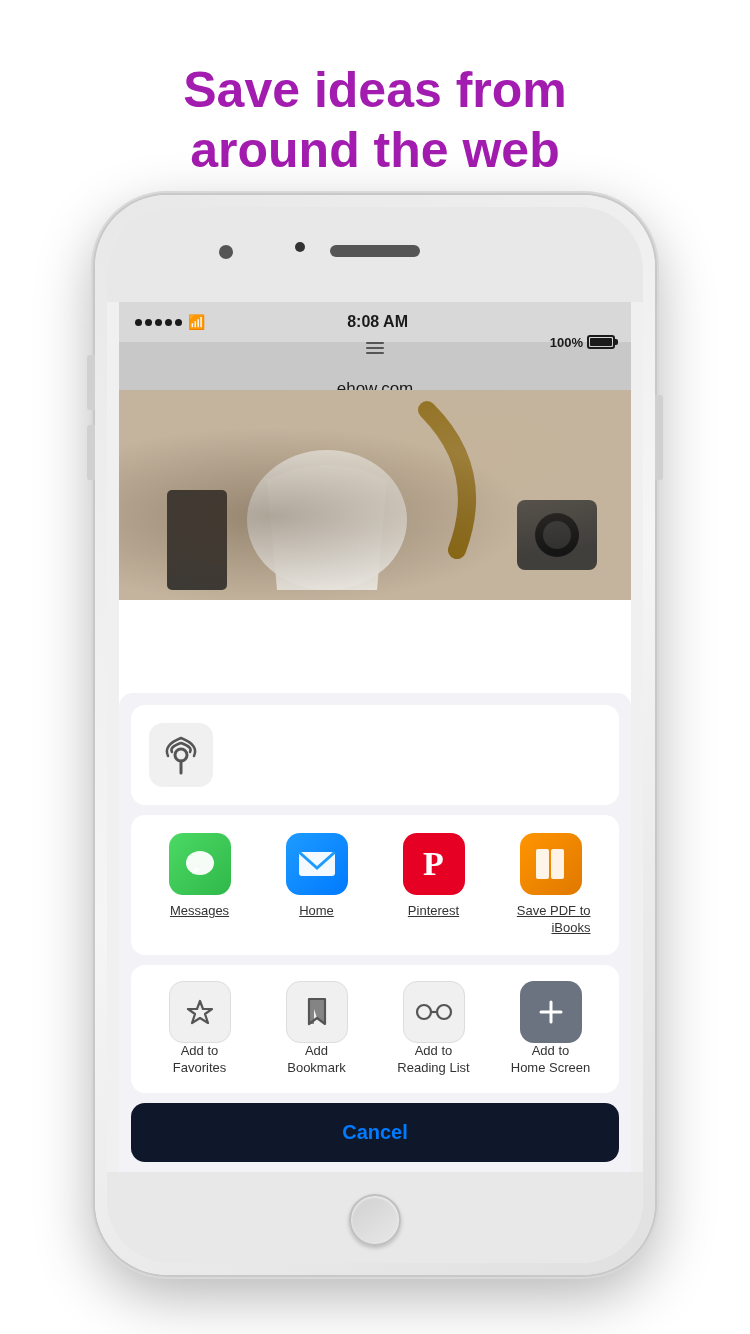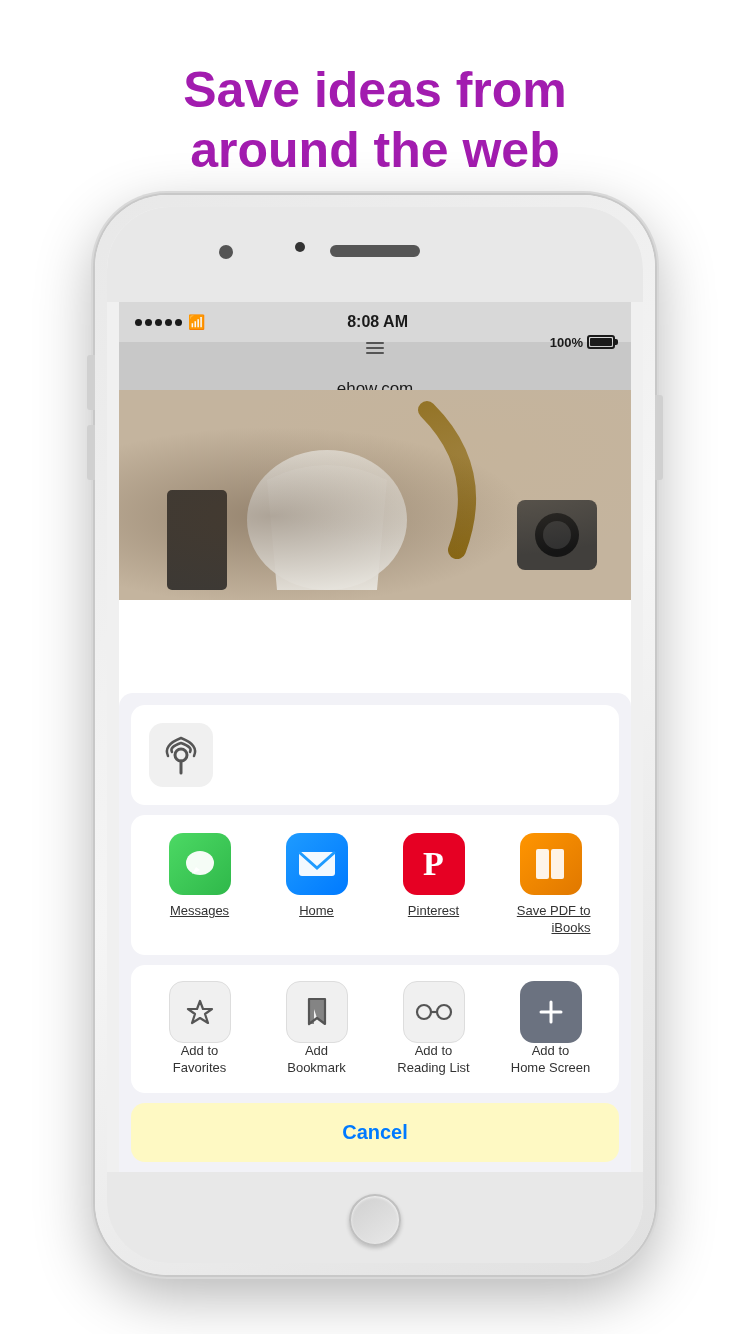--- a/index.html
+++ b/index.html
@@ -351,21 +351,21 @@
 
     .action-label {
       font-size: 13px;
       color: #333;
       text-align: center;
       line-height: 1.3;
     }
 
     
     .cancel-section {
-      background: #fef9c3;
+      background: #0f172a;
       margin: 10px 12px 10px;
       border-radius: 14px;
       padding: 18px;
       text-align: center;
     }
 
     .cancel-btn {
       font-size: 20px;
       font-weight: 600;
       color: #007aff;

